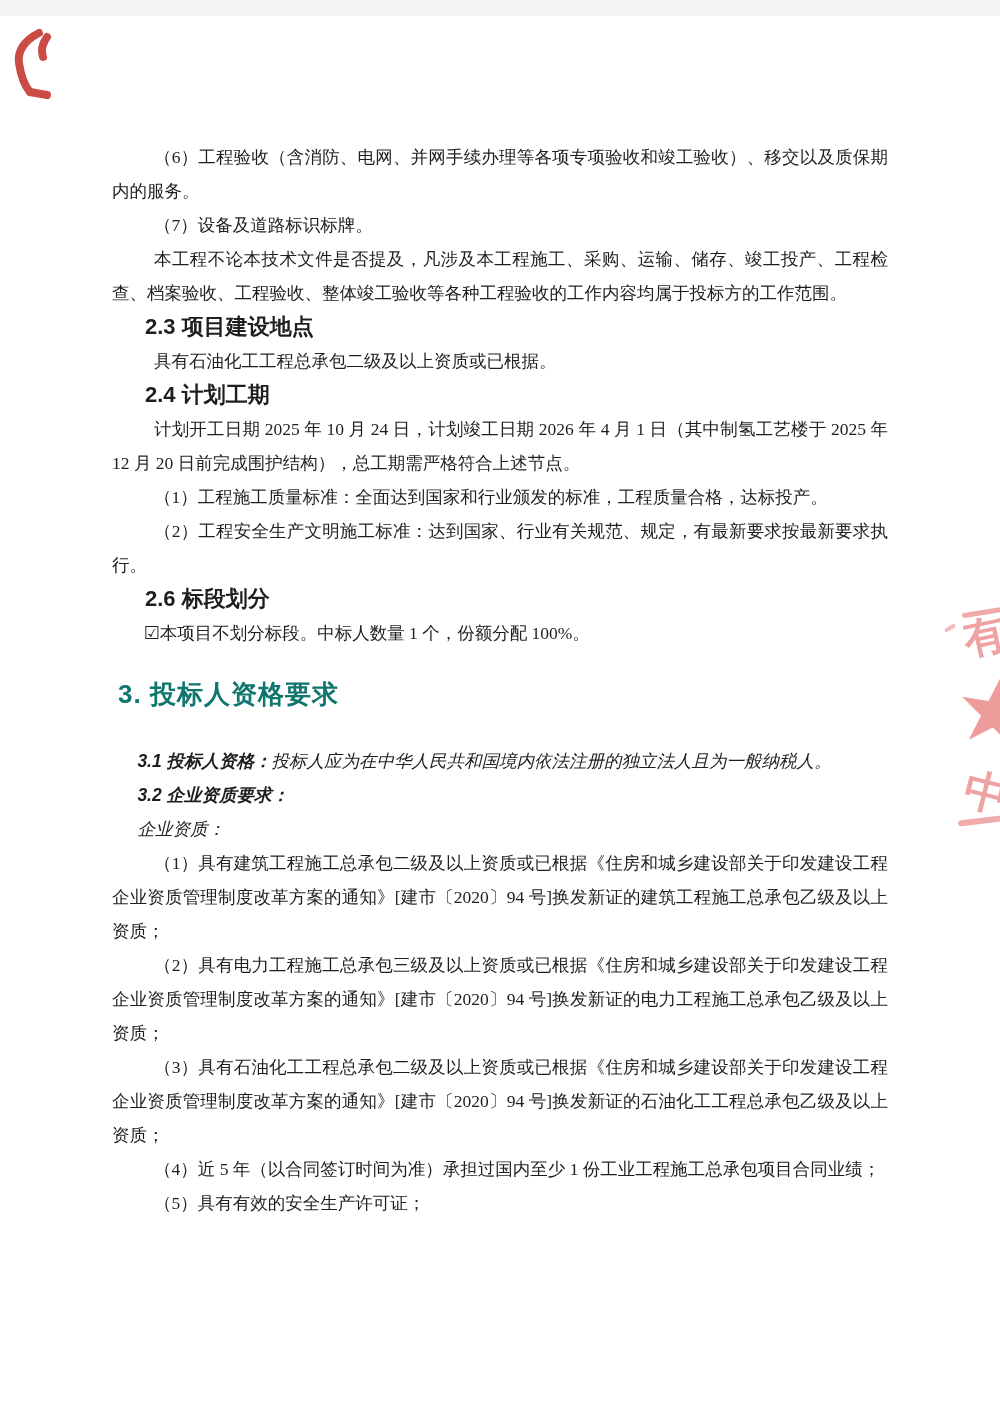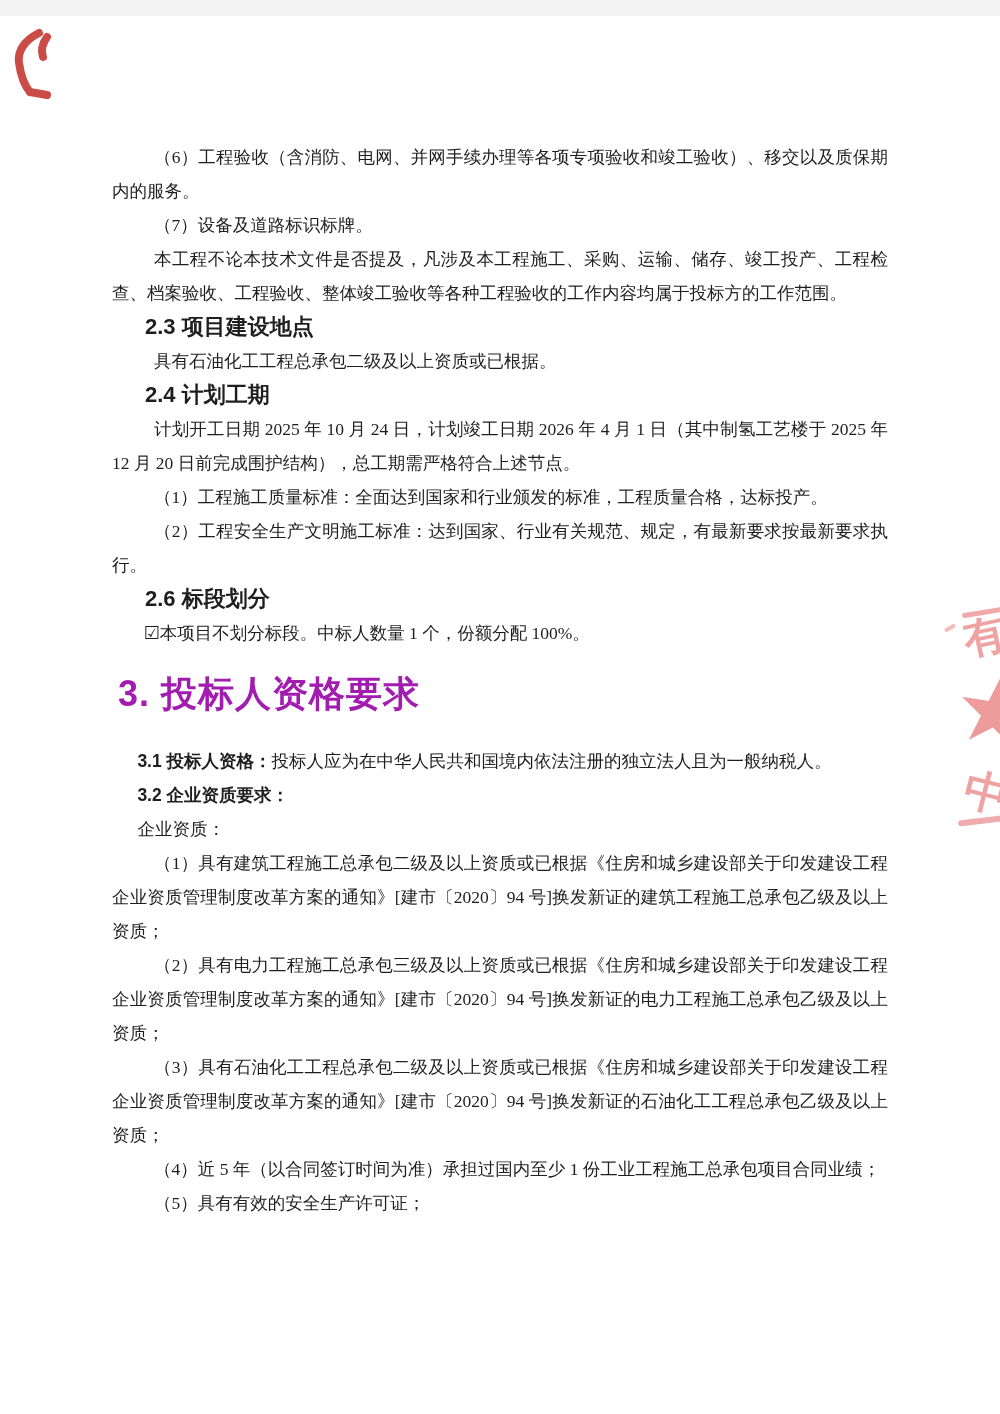--- a/index.html
+++ b/index.html
@@ -12,32 +12,32 @@
     position:relative;width:1000px;height:1414px;
     background:#ffffff;overflow:hidden;margin-top:16px;
   }
   .doc{
     position:absolute;left:112px;top:124px;width:776px;
     color:#1e1e1e;font-size:17.5px;line-height:34px;
     text-align:justify;word-break:break-all;
   }
   .doc p{margin:0;}
   .p{text-indent:2.4em;}
-  .sub{text-indent:1.45em;}
+  .sub{text-indent:1.45em;font-style:italic;}
   .chk{text-indent:1.8em;}
   .h2s{
     margin-left:33px !important;font-weight:700;
     font-family:"Liberation Sans","DejaVu Sans",sans-serif;
     font-size:22px;text-indent:0;
   }
   .h1{
     font-family:"Liberation Sans","DejaVu Sans",sans-serif;
-    font-weight:700;font-size:36px;line-height:40px;
+    font-weight:700;font-size:26px;line-height:40px;
     margin:24px 0 30px 6px !important;text-indent:0;
-    letter-spacing:1px;color:#a21caf;
+    letter-spacing:1px;color:#0f766e;
   }
   .lead{
     font-weight:700;
     font-family:"Liberation Sans","DejaVu Sans",sans-serif;
   }
   .checkbox{font-family:"DejaVu Sans",sans-serif;font-size:18px;}
   
   .corner-mark{position:absolute;left:6px;top:8px;width:52px;height:80px;}
   
   .stamp{

